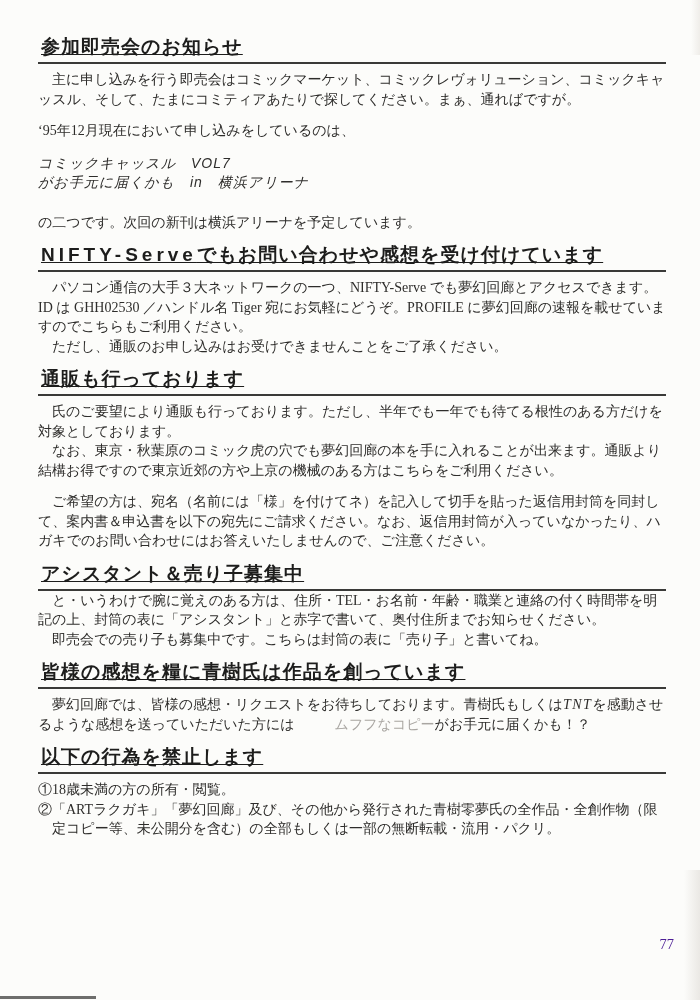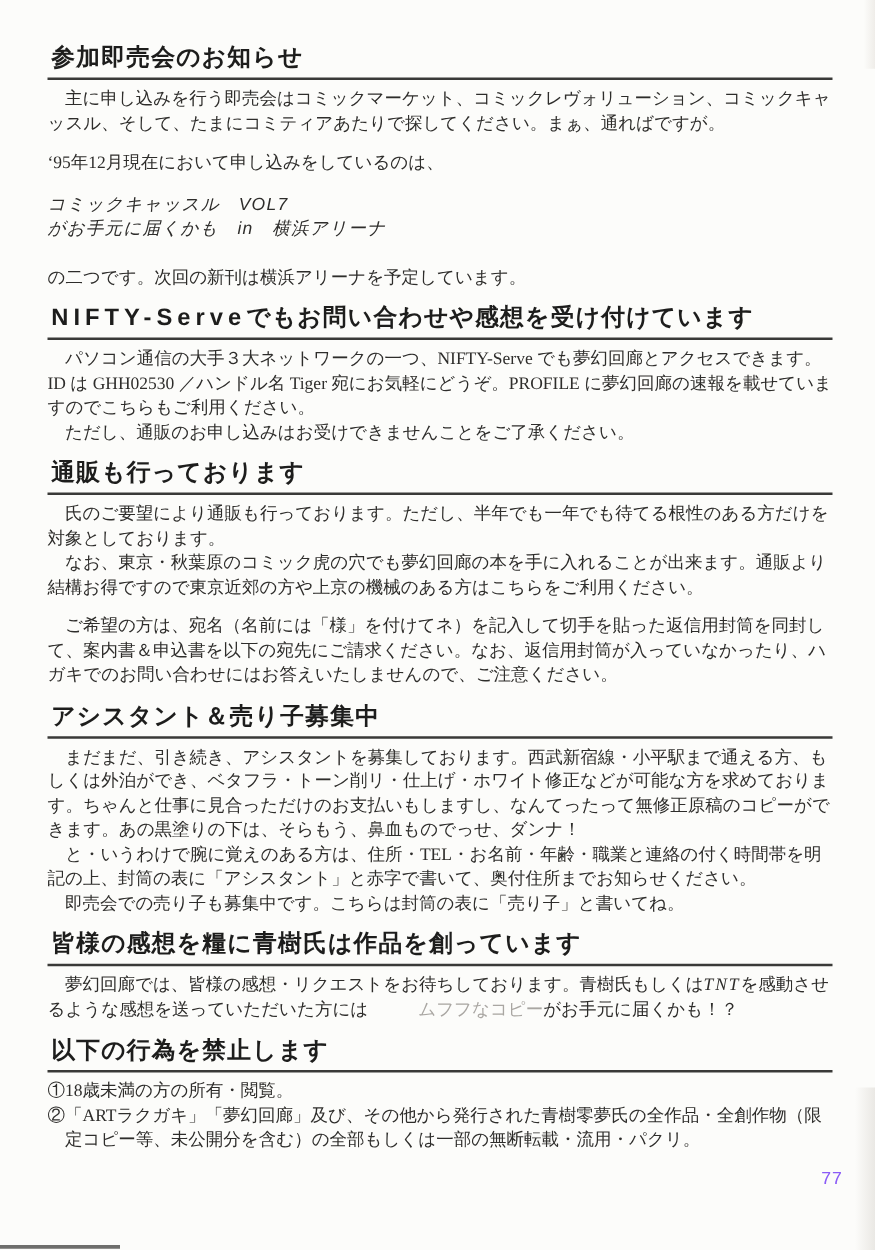--- a/index.html
+++ b/index.html
@@ -24,20 +24,21 @@
     font-size:14px;line-height:19.5px;
   }
   section{margin:0;}
   .hd{
     font-family:"Liberation Sans","DejaVu Sans",sans-serif;
     font-size:19px;line-height:22px;font-weight:700;
     color:var(--heading-ink);
     margin:0;padding:0 0 4px 3px;
     border-bottom:2.5px solid var(--rule);
     letter-spacing:1px;
+    text-decoration:underline;
   }
   .latin-wide{letter-spacing:4px;}
   p{margin:0;}
   .gothic{
     font-family:"Liberation Sans","DejaVu Sans",sans-serif;
     letter-spacing:1px;
     font-style:italic;
   }
   .mt-sec{margin-top:12px;}
   .mt-after-hd{margin-top:6px;}
@@ -46,22 +47,22 @@
   .mt-close{margin-top:20px;}
   .addr{margin-top:8px;}
   .addr-line1{margin-left:115px;}
   .addr-line2{margin-left:172px;}
   .brand{font-weight:700;}
   .tnt{font-style:italic;letter-spacing:1.5px;font-family:"Liberation Serif","DejaVu Serif",serif;}
   .muted-copy{color:var(--muted);margin-left:40px;}
   .ban-item2{padding-left:1em;text-indent:-1em;}
   .page-number{
     position:absolute;top:936px;right:26px;
-    font-size:14.5px;color:#8b5cf6;
-    font-family:Liberation Mono, monospace;
+    font-size:14.5px;color:#4c1d95;
+    font-family:Liberation Serif, serif;
   }
   .artifact-bottom-line{
     position:absolute;left:0;bottom:1px;width:96px;height:3px;
     background:#4a4a48;opacity:.8;
   }
   .artifact-right-top{
     position:absolute;right:0;top:0;width:9px;height:55px;
     background:linear-gradient(to left,#efede9,rgba(239,237,233,0));
   }
   .artifact-right-bottom{
@@ -91,21 +92,20 @@
 
   <section class="mt-sec">
     <h2 class="hd">通販も行っております</h2>
     <p class="mt-after-hd">　氏のご要望により通販も行っております。ただし、半年でも一年でも待てる根性のある方だけを対象としております。</p>
     <p>　なお、東京・秋葉原のコミック虎の穴でも夢幻回廊の本を手に入れることが出来ます。通販より結構お得ですので東京近郊の方や上京の機械のある方はこちらをご利用ください。</p>
     <p class="mt-para">　ご希望の方は、宛名（名前には「様」を付けてネ）を記入して切手を貼った返信用封筒を同封して、案内書＆申込書を以下の宛先にご請求ください。なお、返信用封筒が入っていなかったり、ハガキでのお問い合わせにはお答えいたしませんので、ご注意ください。</p>
   </section>
 
   <section class="mt-sec">
     <h2 class="hd">アシスタント＆売り子募集中</h2>
-    <p class="mt-after-hd">　まだまだ、引き続き、アシスタントを募集しております。西武新宿線・小平駅まで通える方、もしくは外泊ができ、ベタフラ・トーン削リ・仕上げ・ホワイト修正などが可能な方を求めております。ちゃんと仕事に見合っただけのお支払いもしますし、なんてったって無修正原稿のコピーができます。あの黒塗りの下は、そらもう、鼻血ものでっせ、ダンナ！</p>
     <p>　と・いうわけで腕に覚えのある方は、住所・TEL・お名前・年齢・職業と連絡の付く時間帯を明記の上、封筒の表に「アシスタント」と赤字で書いて、奥付住所までお知らせください。</p>
     <p>　即売会での売り子も募集中です。こちらは封筒の表に「売り子」と書いてね。</p>
   </section>
 
   <section class="mt-sec">
     <h2 class="hd">皆様の感想を糧に青樹氏は作品を創っています</h2>
     <p class="mt-after-hd"><span>　夢幻回廊では、皆様の感想・リクエストをお待ちしております。青樹氏もしくは</span><span class="tnt">TNT</span><span>を感動させるような感想を送っていただいた方には</span><span class="muted-copy">ムフフなコピー</span><span>がお手元に届くかも！？</span></p>
   </section>
 
   <section class="mt-sec">

